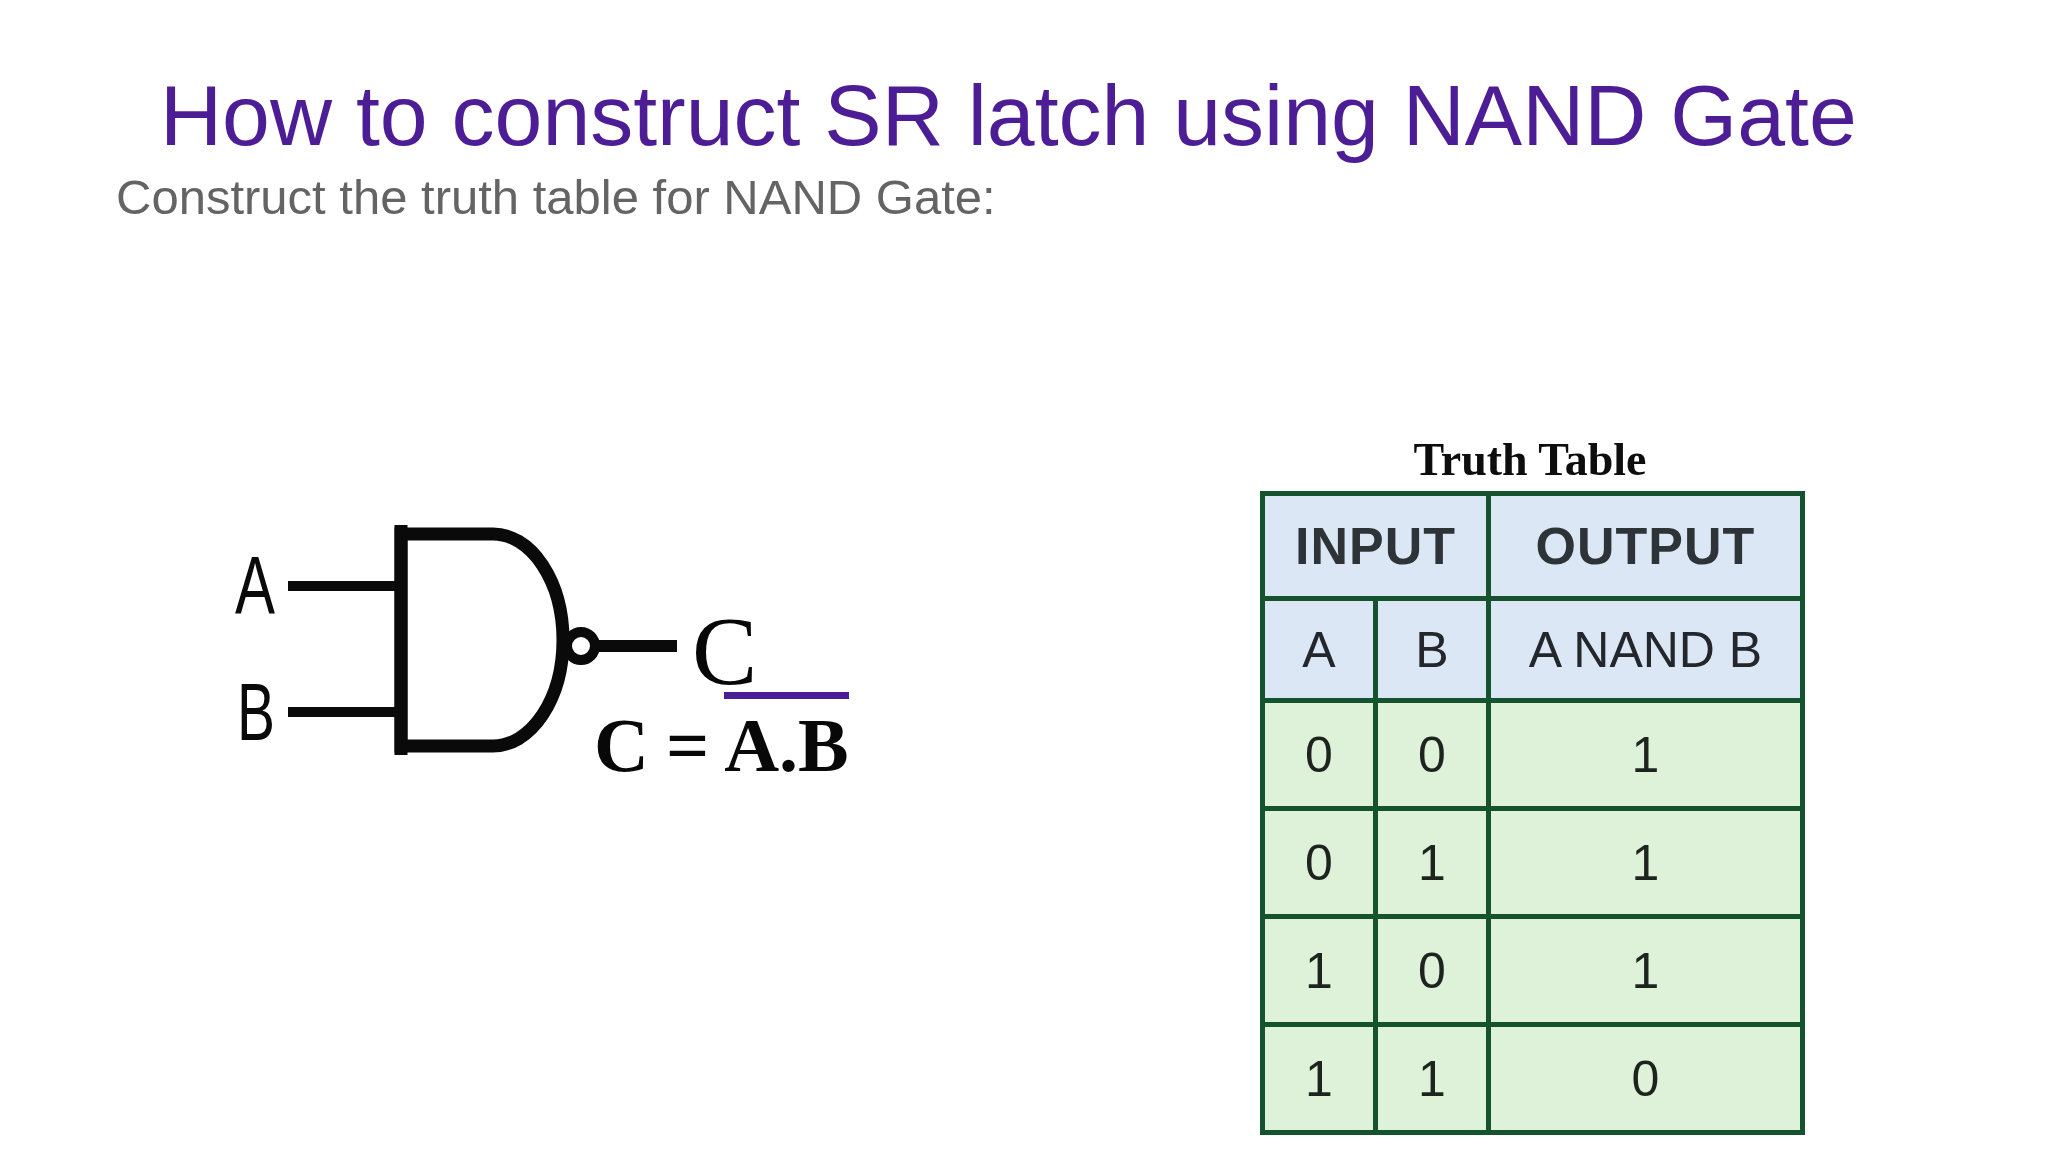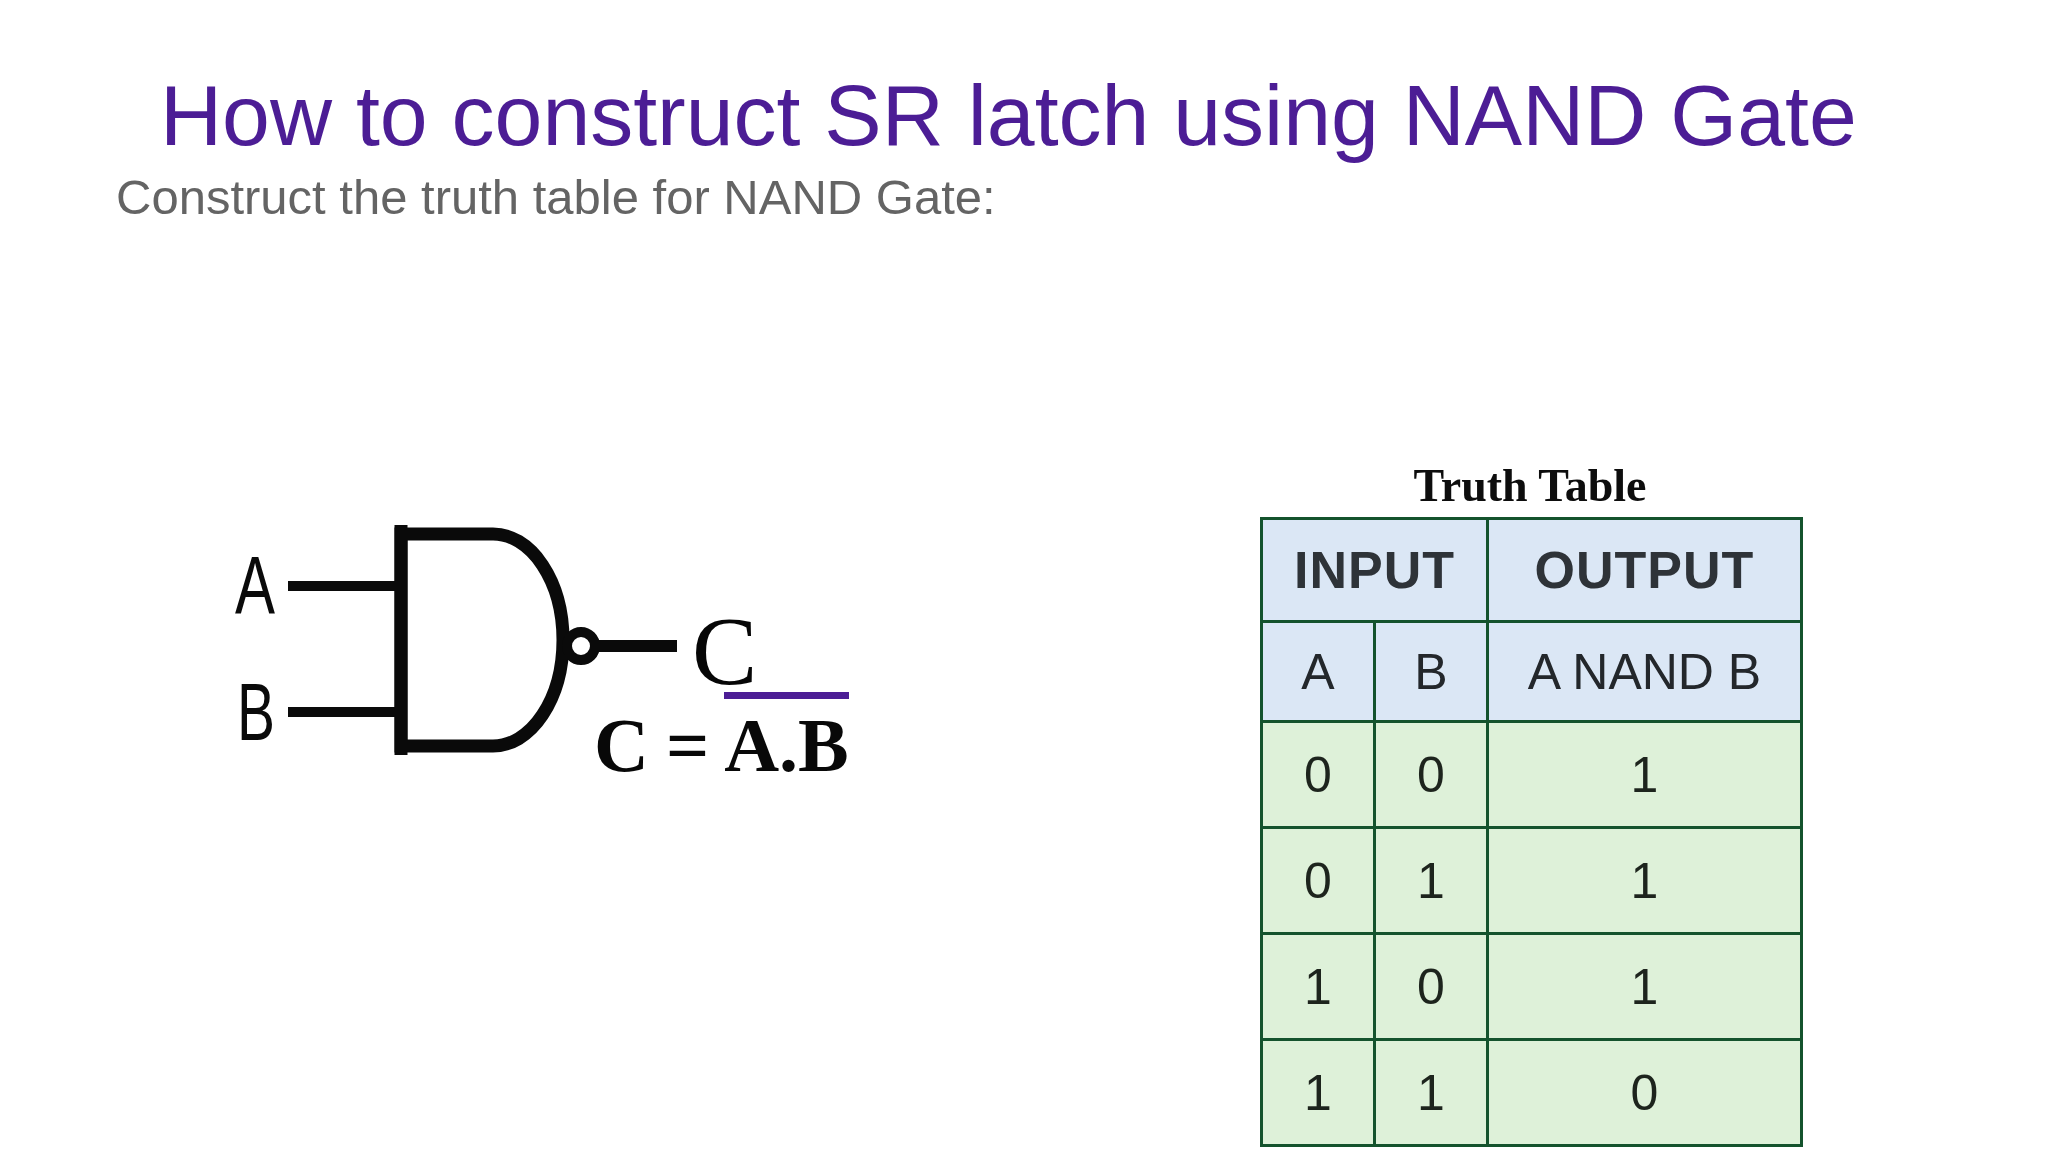--- a/index.html
+++ b/index.html
@@ -37,30 +37,30 @@
     font-weight:700; font-size:76px; line-height:1;
     color:#080808; white-space:nowrap;
   }
   .formula .eq { margin-left:17px; margin-right:15px; }
   .formula .ov {
     display:inline-block;
     border-top:7px solid #4c1d95;
     padding-top:8px;
   }
 
-  .tt-wrap { position:absolute; left:1260px; top:463px; width:540px; }
+  .tt-wrap { position:absolute; left:1260px; top:437px; width:540px; }
   .tt-title {
     text-align:center;
     font-family:"Liberation Serif", serif;
     font-weight:700; font-size:46px; line-height:1;
     color:#0d0d0d; margin-bottom:8px;
   }
   table.tt { border-collapse:collapse; width:540px; table-layout:fixed; }
   .tt th, .tt td {
-    border:3px solid #14532d;
+    border:5px solid #14532d;
     text-align:center; vertical-align:middle;
     padding:0;
   }
   .tt .hdr1 th {
     height:100px; background:#dbe7f5;
     font-size:52px; font-weight:700; letter-spacing:1px; color:#2e3338;
   }
   .tt .hdr2 th {
     height:97px; background:#dbe7f5;
     font-size:50px; font-weight:400; color:#23272b;

